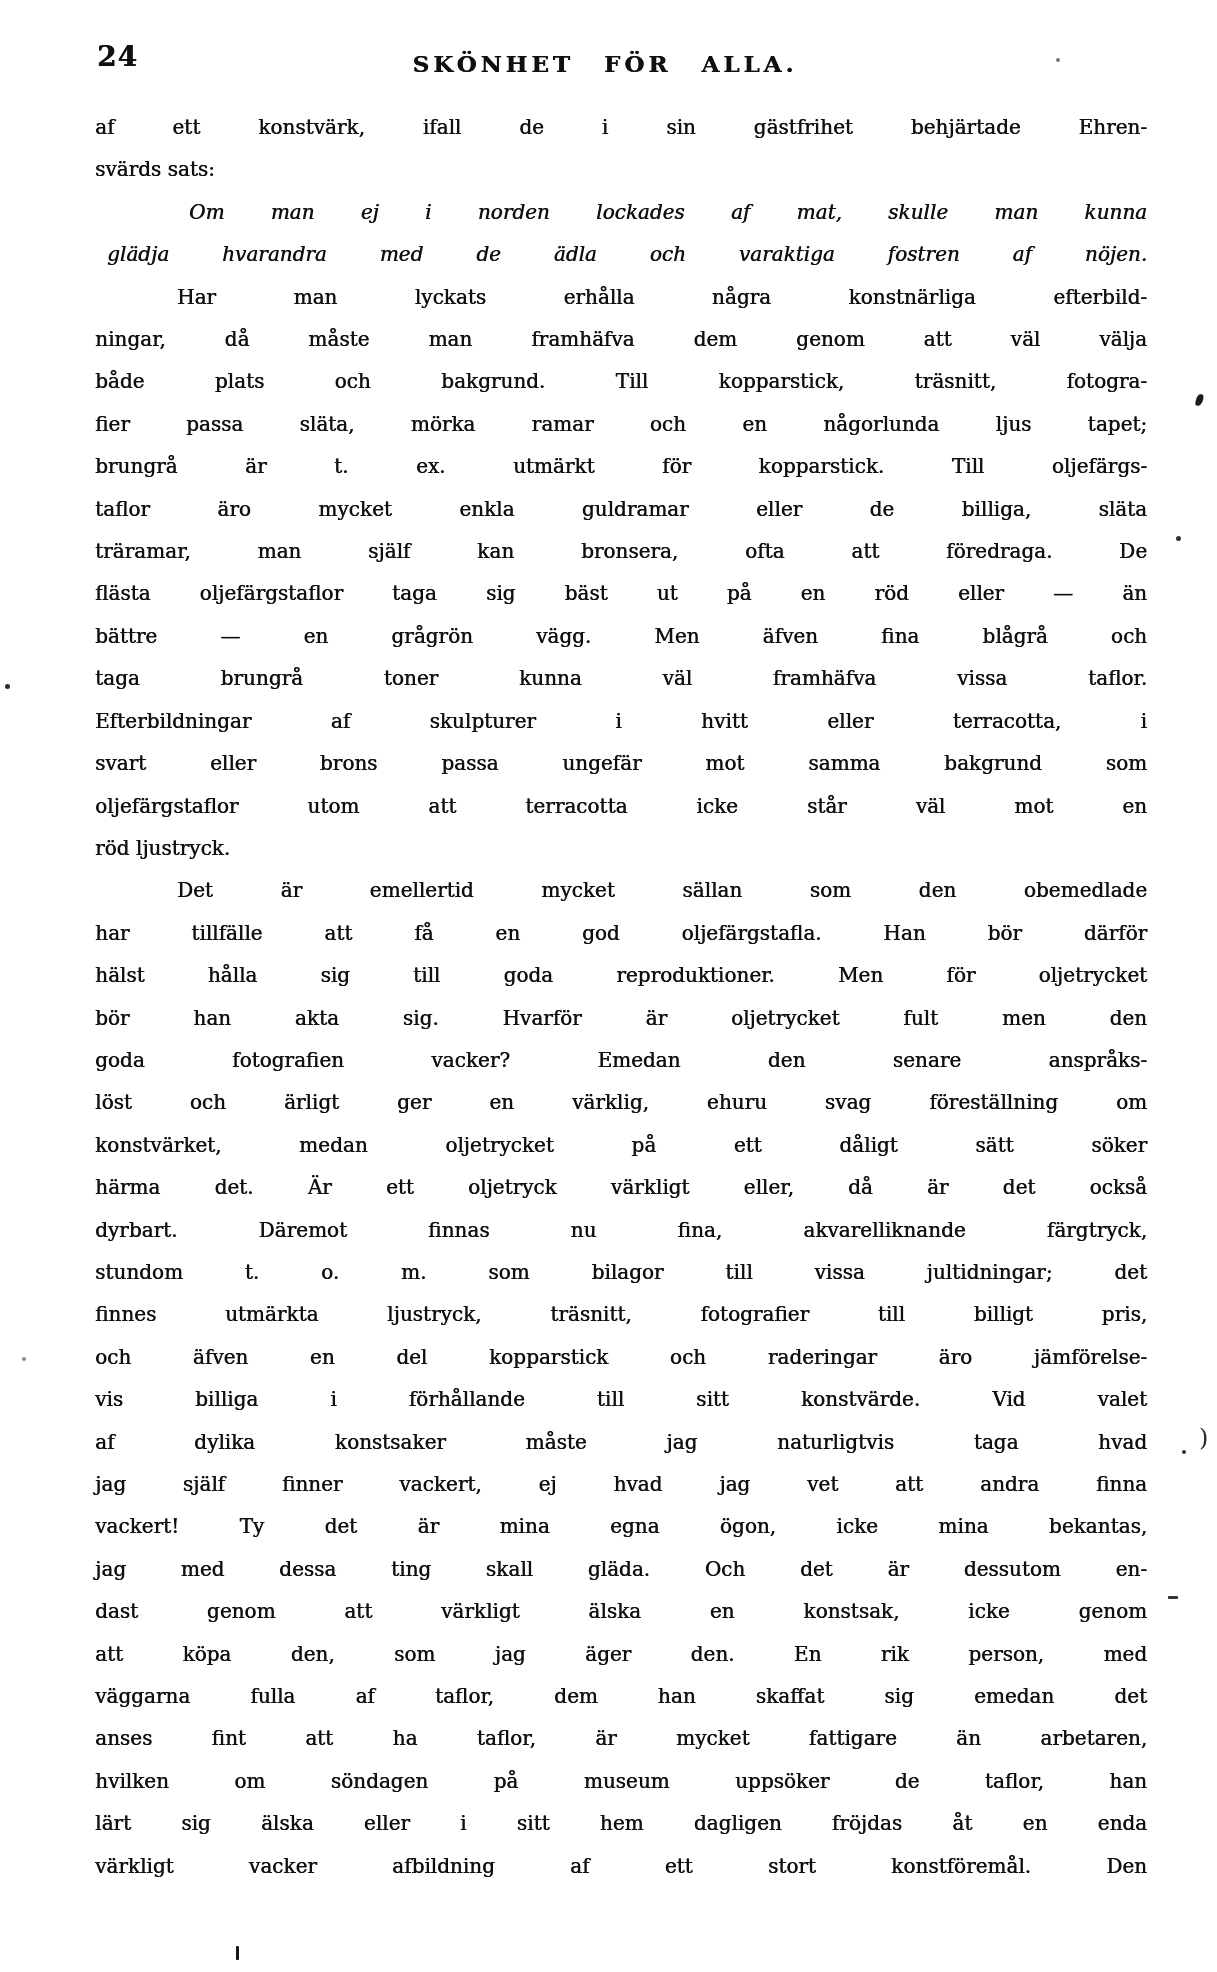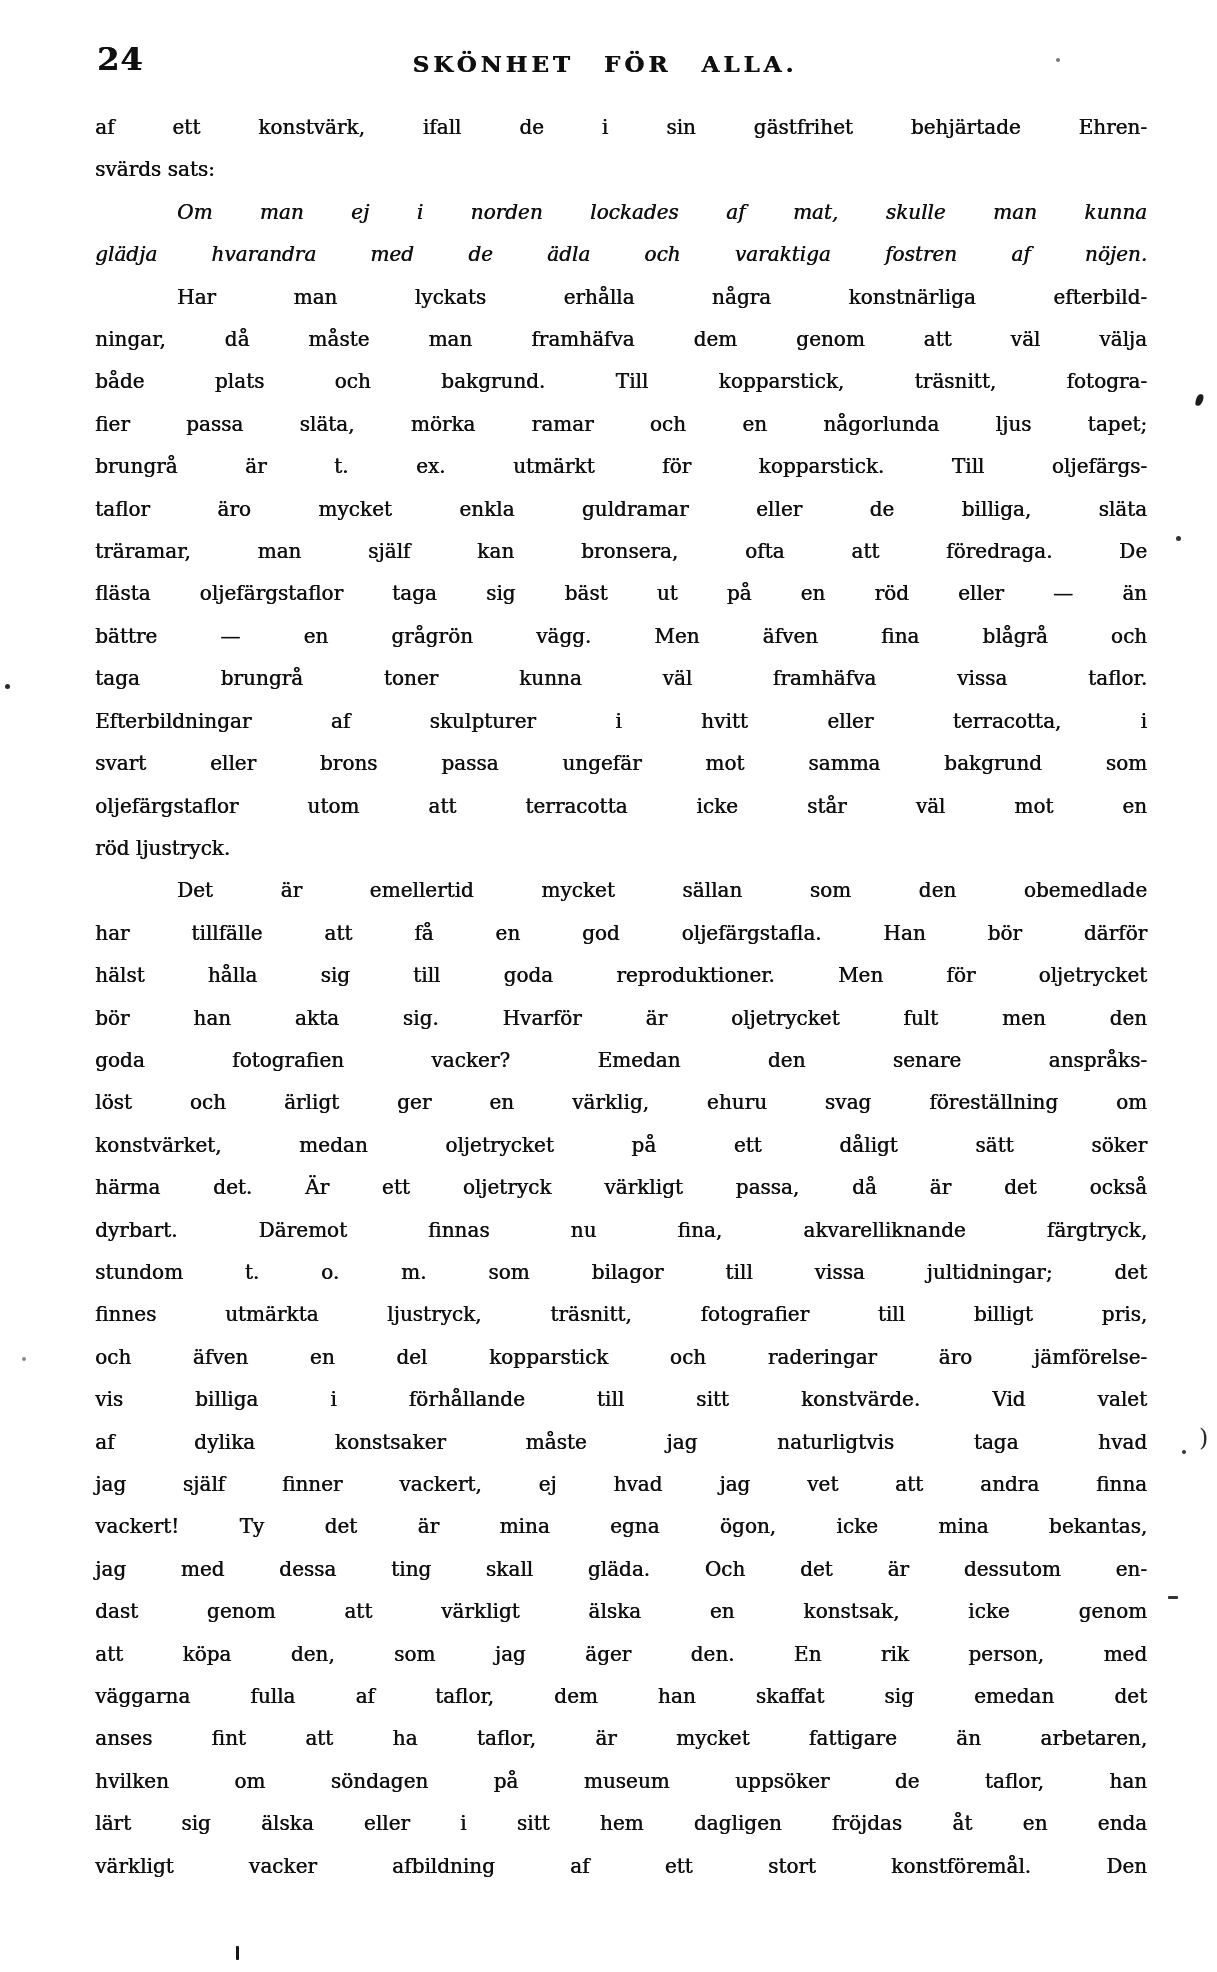--- a/index.html
+++ b/index.html
@@ -10,21 +10,21 @@
     position: relative;
     background: #ffffff;
     font-family: "DejaVu Serif", "Liberation Serif", serif;
     color: #101010;
     overflow: hidden;
   }
   .header-num {
     position: absolute;
     top: 40px;
     left: 97px;
-    font-size: 32px;
+    font-size: 28px;
     font-weight: bold;
     letter-spacing: 1px;
     text-shadow: 0.5px 0 0 #101010;
   }
   .header-title {
     position: absolute;
     top: 50px;
     left: 79px;
     width: 1052px;
     text-align: center;
@@ -46,21 +46,21 @@
     text-align: justify;
     text-align-last: justify;
     text-shadow: 0.5px 0 0 #101010;
     white-space: normal;
   }
   .line.endp {
     text-align: left;
     text-align-last: left;
   }
   .line.ind { padding-left: 82px; }
-  .line.it { font-style: italic; }
+  .line.it { font-style: italic; margin-left: 12px; }
   .speck {
     position: absolute;
     background: #1c1c1c;
     border-radius: 50%;
   }
   .speck.comma {
     border-radius: 60% 40% 70% 30%;
     transform: rotate(12deg);
   }
   .speck.bar { border-radius: 1px; }
@@ -96,21 +96,21 @@
   <div class="line">svart eller brons passa ungefär mot samma bakgrund som</div>
   <div class="line">oljefärgstaflor utom att terracotta icke står väl mot en</div>
   <div class="line endp">röd ljustryck.</div>
   <div class="line ind">Det är emellertid mycket sällan som den obemedlade</div>
   <div class="line">har tillfälle att få en god oljefärgstafla. Han bör därför</div>
   <div class="line">hälst hålla sig till goda reproduktioner. Men för oljetrycket</div>
   <div class="line">bör han akta sig. Hvarför är oljetrycket fult men den</div>
   <div class="line">goda fotografien vacker? Emedan den senare anspråks-</div>
   <div class="line">löst och ärligt ger en värklig, ehuru svag föreställning om</div>
   <div class="line">konstvärket, medan oljetrycket på ett dåligt sätt söker</div>
-  <div class="line">härma det. Är ett oljetryck värkligt passa, då är det också</div>
+  <div class="line">härma det. Är ett oljetryck värkligt eller, då är det också</div>
   <div class="line">dyrbart. Däremot finnas nu fina, akvarelliknande färgtryck,</div>
   <div class="line">stundom t. o. m. som bilagor till vissa jultidningar; det</div>
   <div class="line">finnes utmärkta ljustryck, träsnitt, fotografier till billigt pris,</div>
   <div class="line">och äfven en del kopparstick och raderingar äro jämförelse-</div>
   <div class="line">vis billiga i förhållande till sitt konstvärde. Vid valet</div>
   <div class="line">af dylika konstsaker måste jag naturligtvis taga hvad</div>
   <div class="line">jag själf finner vackert, ej hvad jag vet att andra finna</div>
   <div class="line">vackert! Ty det är mina egna ögon, icke mina bekantas,</div>
   <div class="line">jag med dessa ting skall gläda. Och det är dessutom en-</div>
   <div class="line">dast genom att värkligt älska en konstsak, icke genom</div>

